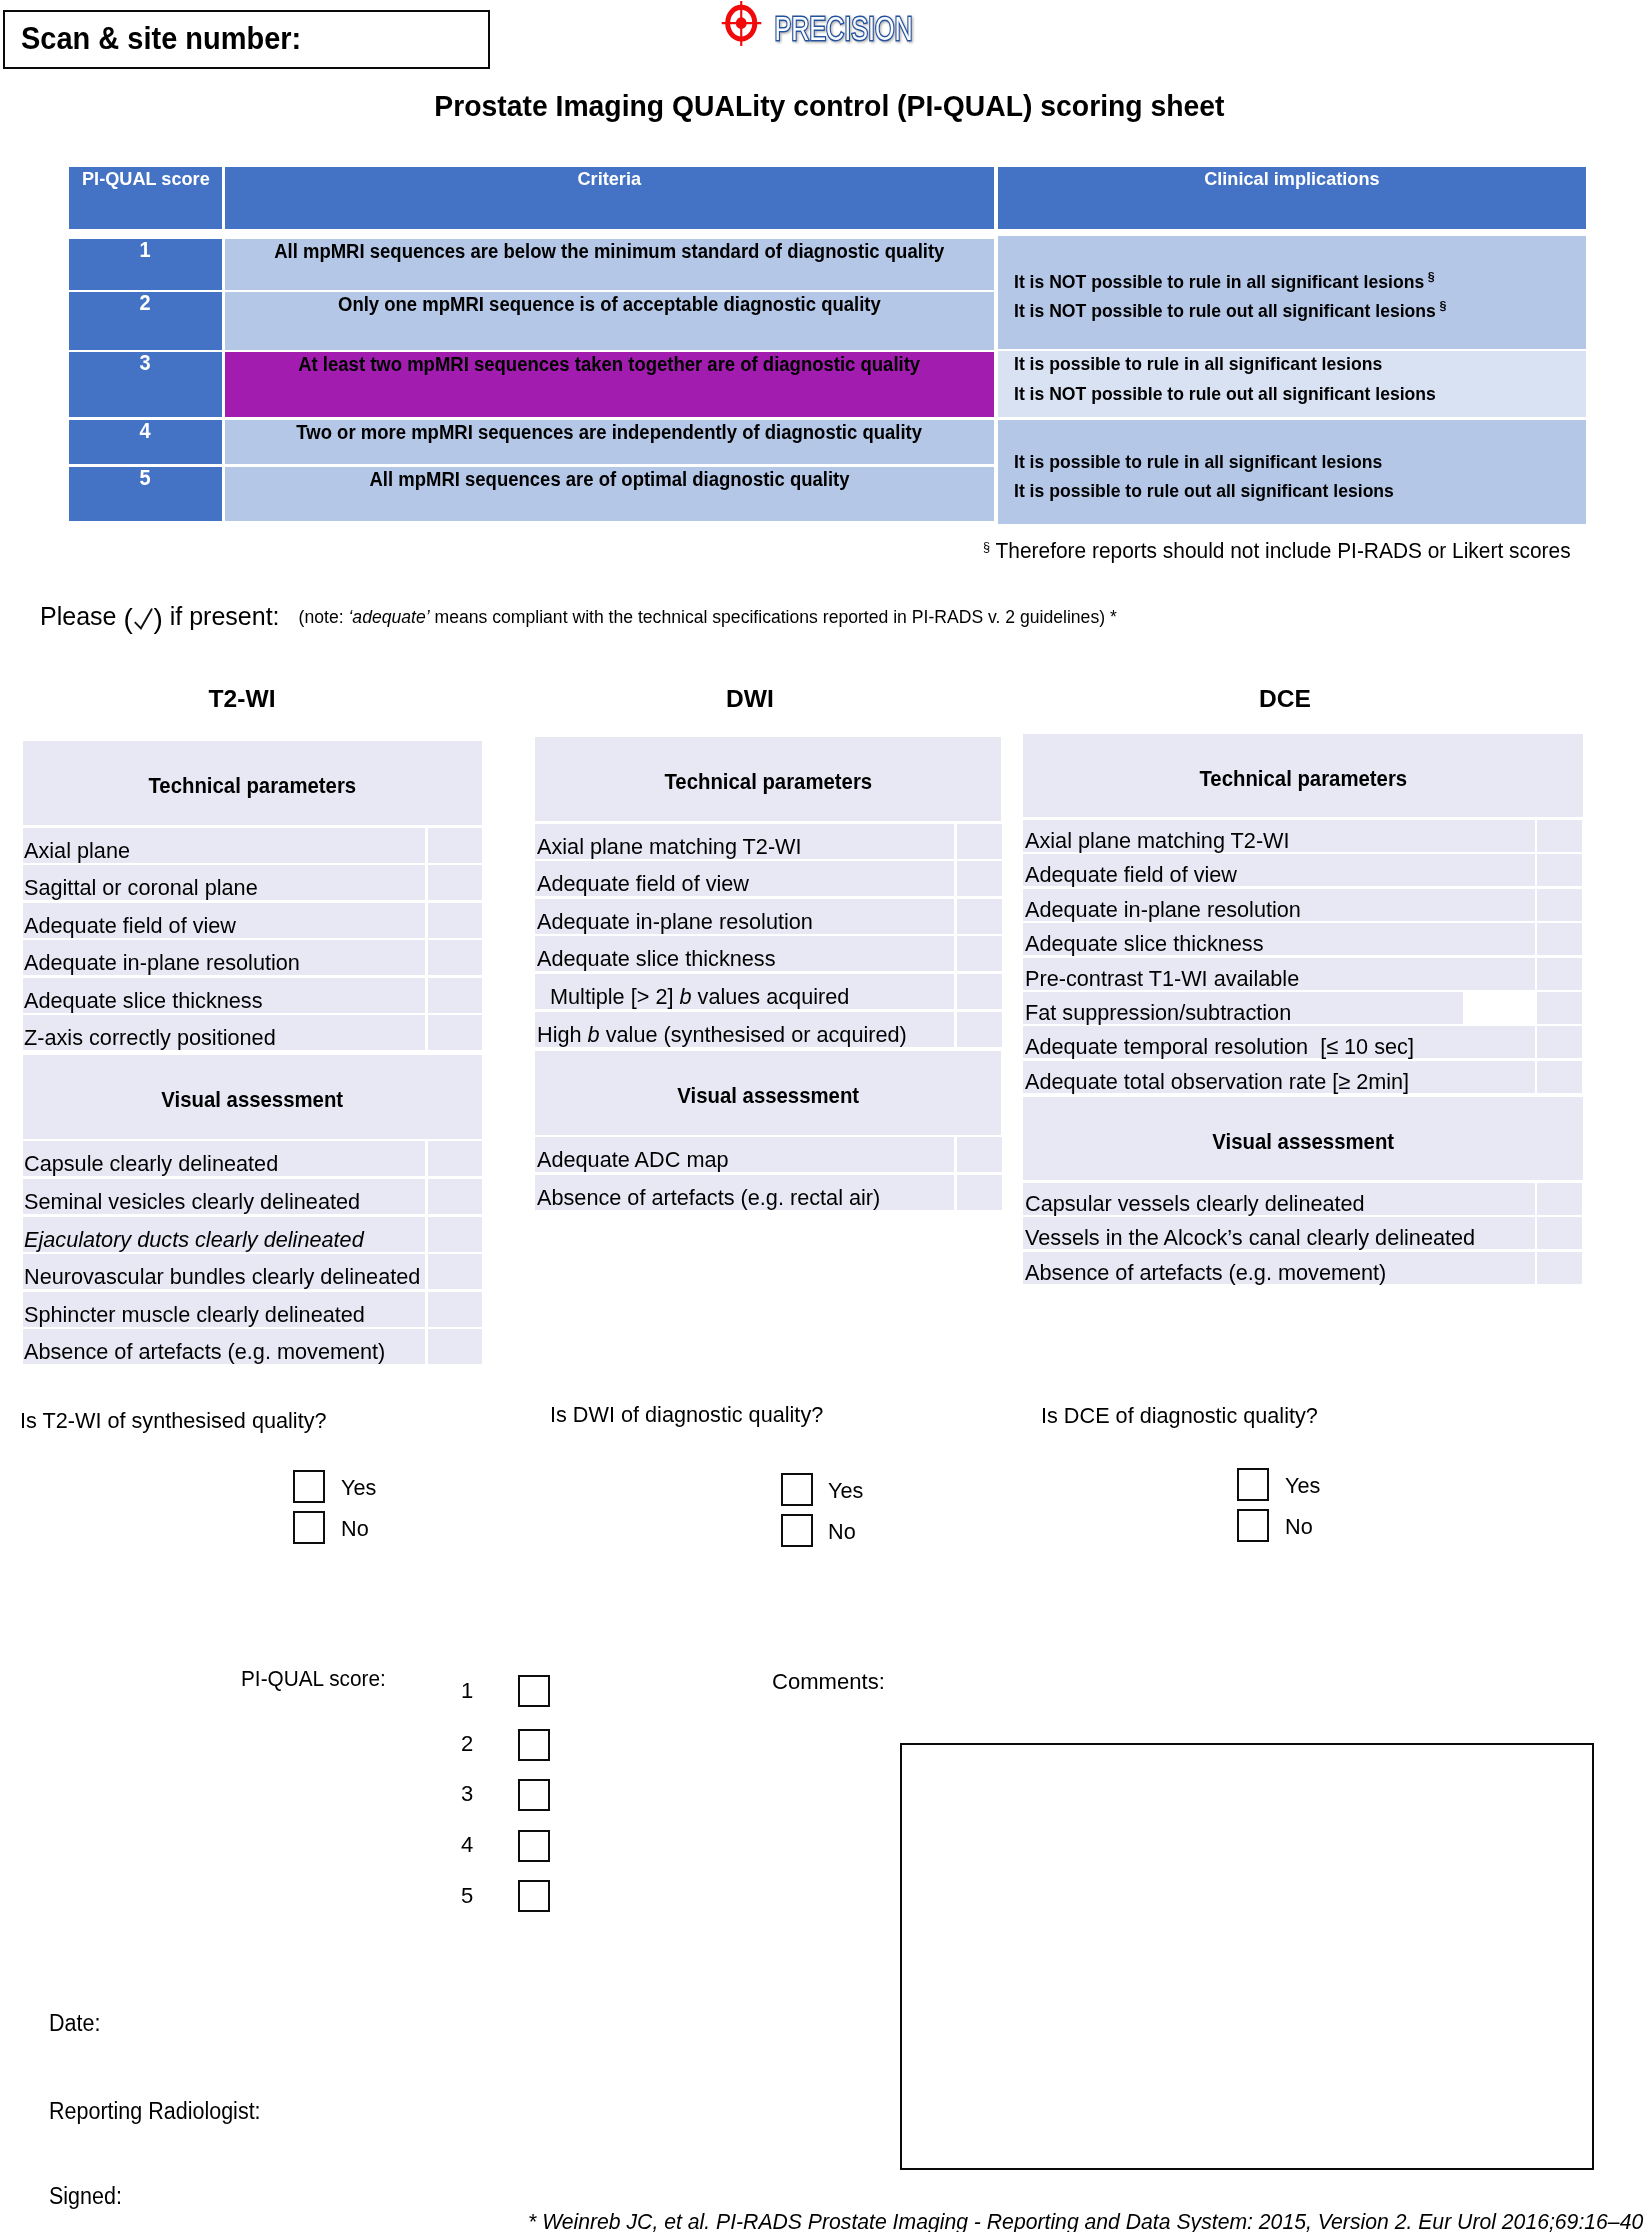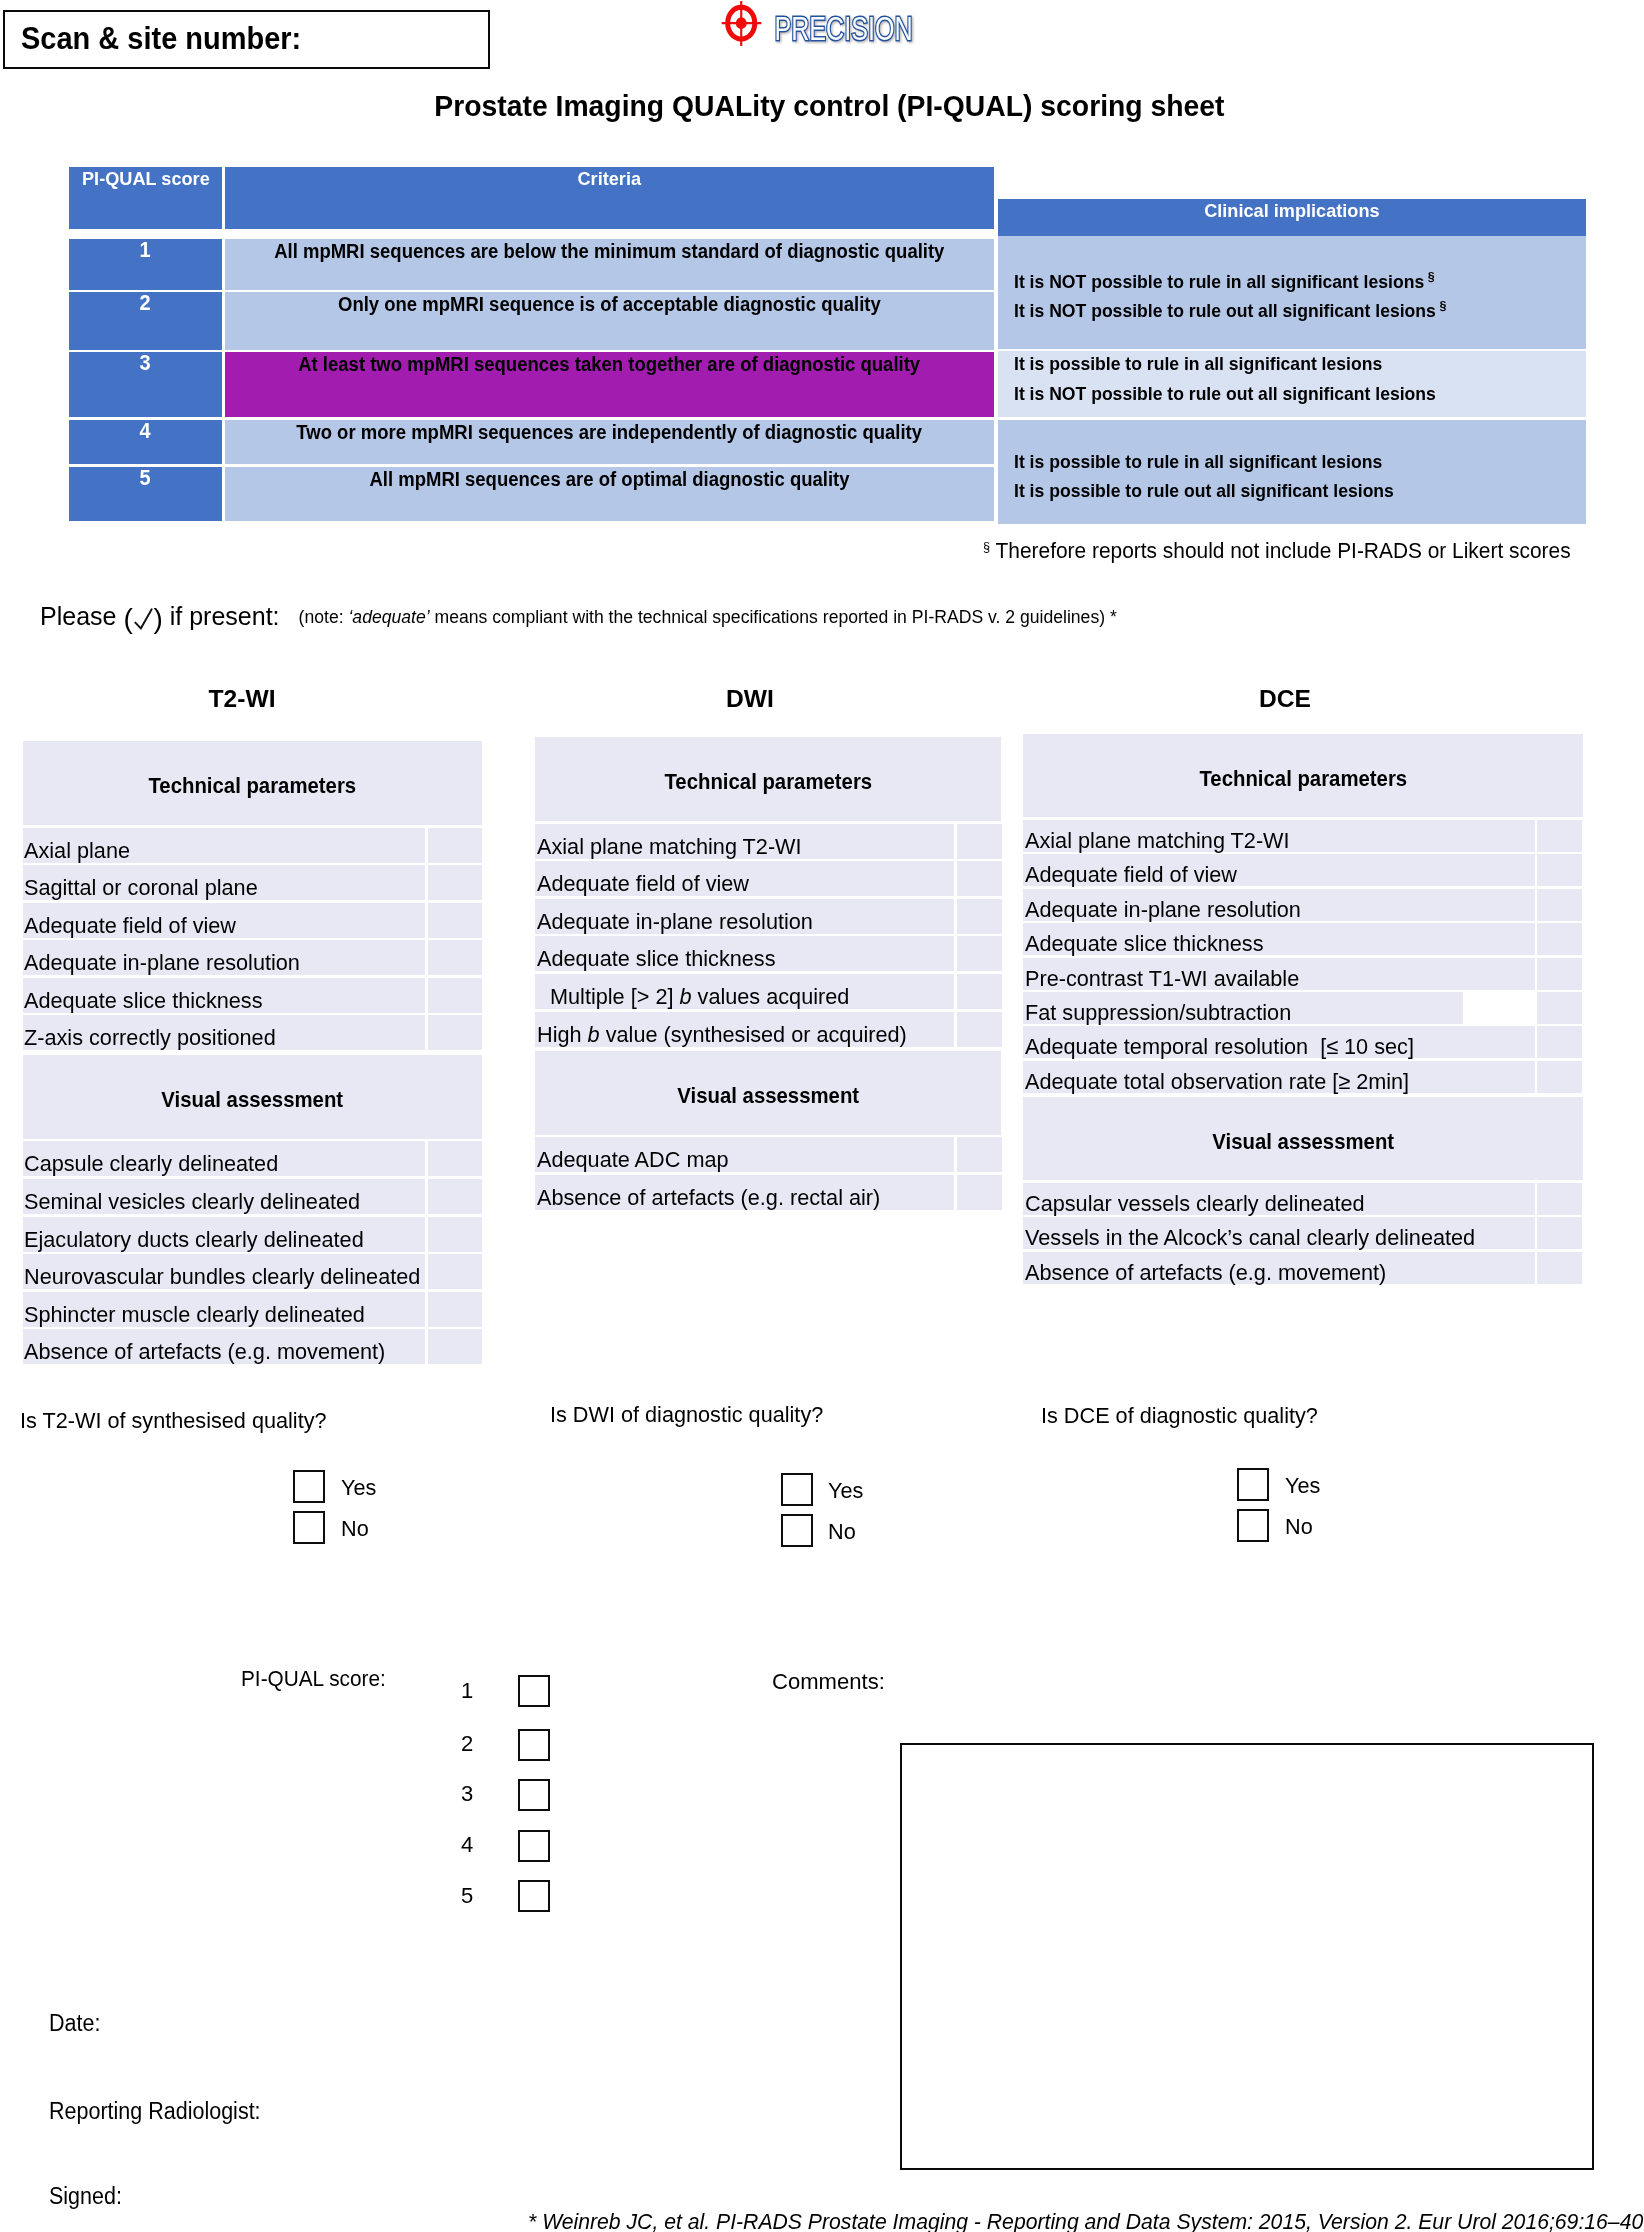--- a/index.html
+++ b/index.html
@@ -101,21 +101,21 @@
     </defs>
     <text x="1.6" y="44" font-family="'Liberation Sans',sans-serif" font-size="37.9" font-weight="400" fill="#FBFCFE" stroke="#20529F" stroke-width="3.4" paint-order="stroke" textLength="154" lengthAdjust="spacingAndGlyphs" filter="url(#wmShadow)">PRECISION</text>
   </svg>
 </div>
 
 <div class="abs" id="doc-title"><span class="cxc">Prostate Imaging QUALity control (PI-QUAL) scoring sheet</span></div>
 
 <div id="score-table">
     <div class="tcell thdr" style="left: 69px; top: 167px; width: 153px; height: 62px;"><span class="cxc">PI-QUAL score</span></div>
     <div class="tcell thdr" style="left: 225px; top: 167px; width: 769px; height: 62px;"><span class="cxc">Criteria</span></div>
-    <div class="tcell thdr" style="left: 998px; top: 167px; width: 588px; height: 62px; margin-top: 32px;"><span class="cxc">Clinical implications</span></div>
+    <div class="tcell thdr" style="left: 998px; top: 167px; width: 588px; height: 62px;"><span class="cxc">Clinical implications</span></div>
     <div class="tcell cscore" style="left: 69px; top: 239px; width: 153px; height: 51px;"><span class="cxc">1</span></div>
     <div class="tcell ccrit" style="left: 225px; top: 239px; width: 769px; height: 51px;"><span class="cxc">All mpMRI sequences are below the minimum standard of diagnostic quality</span></div>
     <div class="tcell cscore" style="left: 69px; top: 292px; width: 153px; height: 58px;"><span class="cxc">2</span></div>
     <div class="tcell ccrit" style="left: 225px; top: 292px; width: 769px; height: 58px;"><span class="cxc">Only one mpMRI sequence is of acceptable diagnostic quality</span></div>
     <div class="tcell cscore" style="left: 69px; top: 352px; width: 153px; height: 65px;"><span class="cxc">3</span></div>
     <div class="tcell ccrit" style="left: 225px; top: 352px; width: 769px; height: 65px; background: #a21caf;"><span class="cxc">At least two mpMRI sequences taken together are of diagnostic quality</span></div>
     <div class="tcell cscore" style="left: 69px; top: 420px; width: 153px; height: 44px;"><span class="cxc">4</span></div>
     <div class="tcell ccrit" style="left: 225px; top: 420px; width: 769px; height: 44px;"><span class="cxc">Two or more mpMRI sequences are independently of diagnostic quality</span></div>
     <div class="tcell cscore" style="left: 69px; top: 467px; width: 153px; height: 54px;"><span class="cxc">5</span></div>
     <div class="tcell ccrit" style="left: 225px; top: 467px; width: 769px; height: 54px;"><span class="cxc">All mpMRI sequences are of optimal diagnostic quality</span></div>
@@ -186,21 +186,21 @@
       </div>
     </div>
     <div class="prow" style="left: 22.5px; top: 1179px; width: 459px; height: 35px;">
       <div class="pbox" style="left: 405px; width: 54px;"></div>
       <div class="plabel" style="width: 402px;">
         <span class="rx prm">Seminal vesicles clearly delineated</span>
       </div>
     </div>
     <div class="prow" style="left: 22.5px; top: 1217px; width: 459px; height: 35px;">
       <div class="pbox" style="left: 405px; width: 54px;"></div>
-      <div class="plabel" style="width: 402px;">
+      <div class="plabel" style="width: 402px; font-style: italic;">
         <span class="rx prm">Ejaculatory ducts clearly delineated</span>
       </div>
     </div>
     <div class="prow" style="left: 22.5px; top: 1254px; width: 459px; height: 35px;">
       <div class="pbox" style="left: 405px; width: 54px;"></div>
       <div class="plabel" style="width: 402px;">
         <span class="rx prm">Neurovascular bundles clearly delineated</span>
       </div>
     </div>
     <div class="prow" style="left: 22.5px; top: 1292px; width: 459px; height: 35px;">

